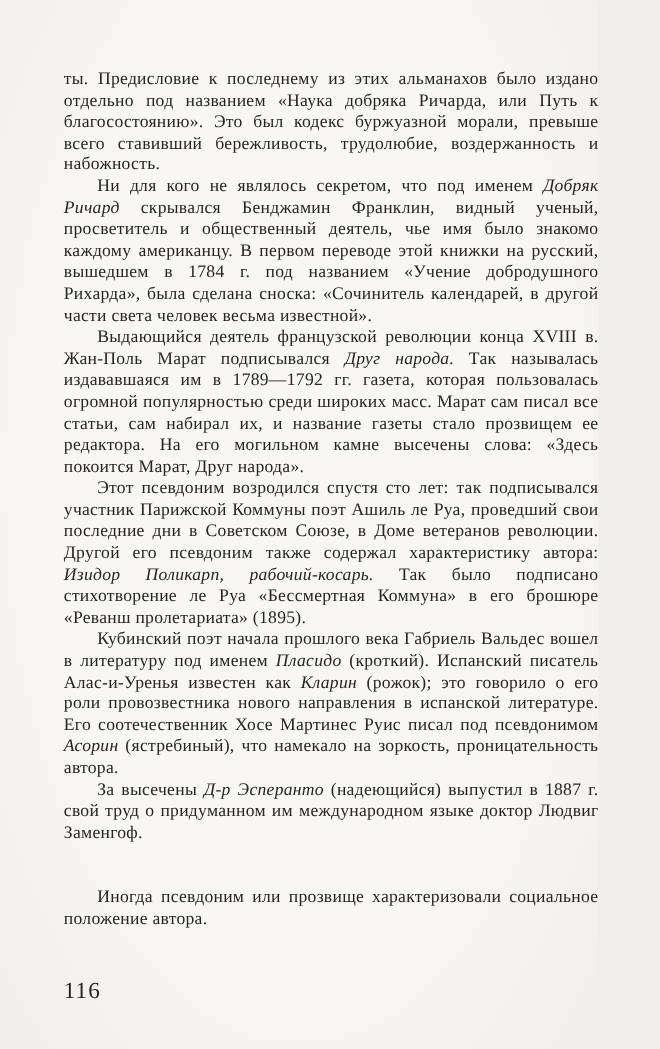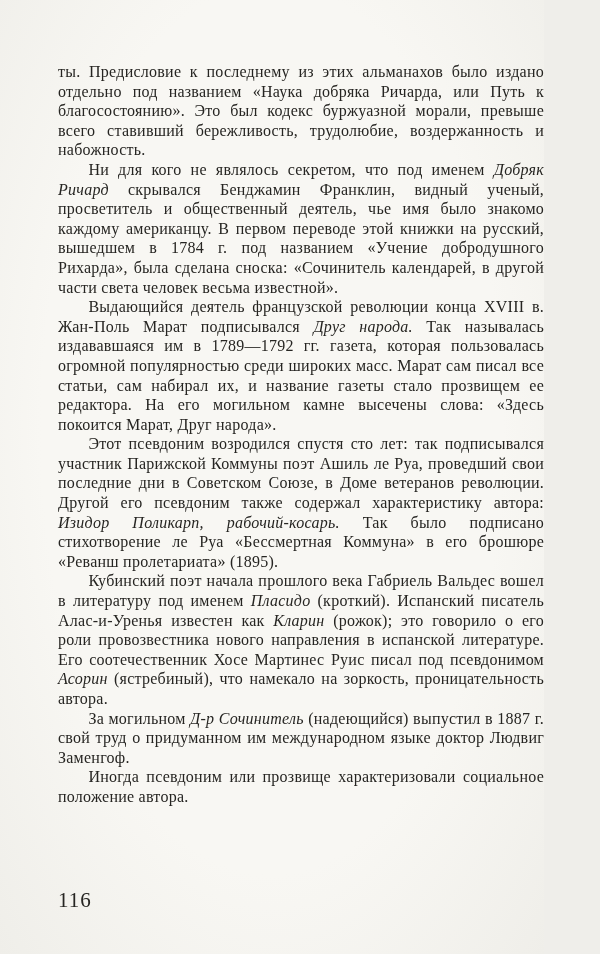--- a/index.html
+++ b/index.html
@@ -33,20 +33,21 @@
     letter-spacing: 0.25px;
   }
   .para {
     margin: 0;
     padding: 0;
   }
   .para.indent {
     text-indent: 1.9em;
   }
   .para.gap {
+    margin-top: 39px;
   }
   .run.italic {
     font-style: italic;
   }
   .page-number {
     position: absolute;
     left: 58px;
     top: 888px;
     color: #262522;
     font-size: 21px;
@@ -56,17 +57,17 @@
 </head>
 <body>
 
 <div class="scan-page">
   <div class="text-block">
       <p class="para"><span class="run">ты. Предисловие к последнему из этих альманахов было издано отдельно под названием «Наука добряка Ричарда, или Путь к благосостоянию». Это был кодекс буржуазной морали, превыше всего ставивший бережливость, трудолюбие, воздержанность и набожность.</span></p>
       <p class="para indent"><span class="run">Ни для кого не являлось секретом, что под именем </span><span class="run italic">Добряк Ричард</span><span class="run"> скрывался Бенджамин Франклин, видный ученый, просветитель и общественный деятель, чье имя было знакомо каждому американцу. В первом переводе этой книжки на русский, вышедшем в 1784 г. под названием «Учение добродушного Рихарда», была сделана сноска: «Сочинитель календарей, в другой части света человек весьма известной».</span></p>
       <p class="para indent"><span class="run">Выдающийся деятель французской революции конца XVIII в. Жан-Поль Марат подписывался </span><span class="run italic">Друг народа.</span><span class="run"> Так называлась издававшаяся им в 1789—1792 гг. газета, которая пользовалась огромной популярностью среди широких масс. Марат сам писал все статьи, сам набирал их, и название газеты стало прозвищем ее редактора. На его могильном камне высечены слова: «Здесь покоится Марат, Друг народа».</span></p>
       <p class="para indent"><span class="run">Этот псевдоним возродился спустя сто лет: так подписывался участник Парижской Коммуны поэт Ашиль ле Руа, проведший свои последние дни в Советском Союзе, в Доме ветеранов революции. Другой его псевдоним также содержал характеристику автора: </span><span class="run italic">Изидор Поликарп, рабочий-косарь.</span><span class="run"> Так было подписано стихотворение ле Руа «Бессмертная Коммуна» в его брошюре «Реванш пролетариата» (1895).</span></p>
       <p class="para indent"><span class="run">Кубинский поэт начала прошлого века Габриель Вальдес вошел в литературу под именем </span><span class="run italic">Пласидо</span><span class="run"> (кроткий). Испанский писатель Алас-и-Уренья известен как </span><span class="run italic">Кларин</span><span class="run"> (рожок); это говорило о его роли провозвестника нового направления в испанской литературе. Его соотечественник Хосе Мартинес Руис писал под псевдонимом </span><span class="run italic">Асорин</span><span class="run"> (ястребиный), что намекало на зоркость, проницательность автора.</span></p>
-      <p class="para indent"><span class="run">За могильном </span><span class="run italic">Д-р Сочинитель</span><span class="run"> (надеющийся) выпустил в 1887 г. свой труд о придуманном им международном языке доктор Людвиг Заменгоф.</span></p>
+      <p class="para indent"><span class="run">За высечены </span><span class="run italic">Д-р Эсперанто</span><span class="run"> (надеющийся) выпустил в 1887 г. свой труд о придуманном им международном языке доктор Людвиг Заменгоф.</span></p>
       <p class="para indent gap"><span class="run">Иногда псевдоним или прозвище характеризовали социальное положение автора.</span></p>
     </div>
   <div class="page-number">116</div>
 </div>
 
 </body></html>

